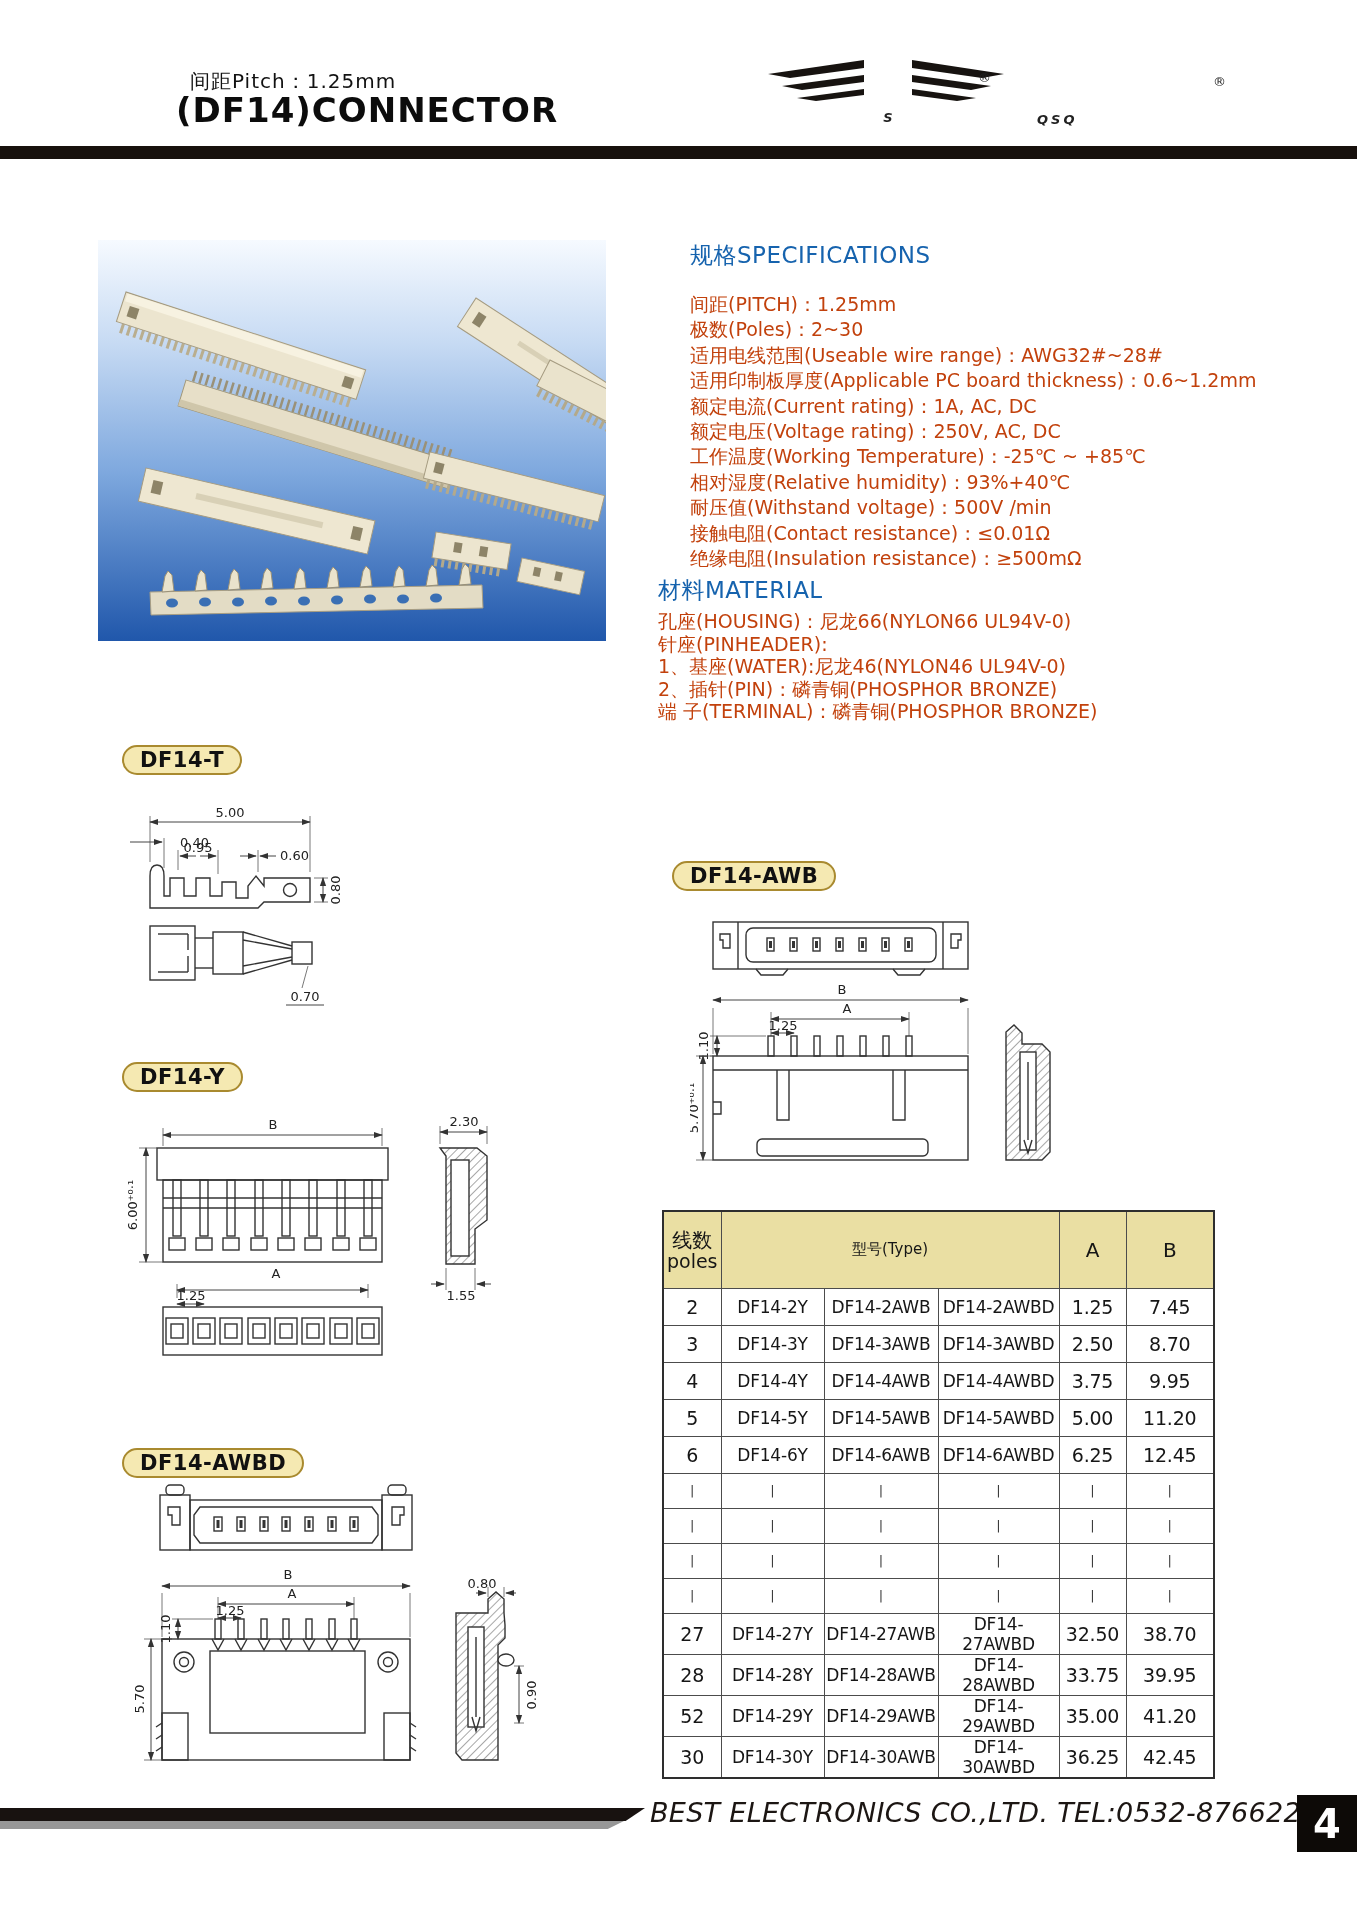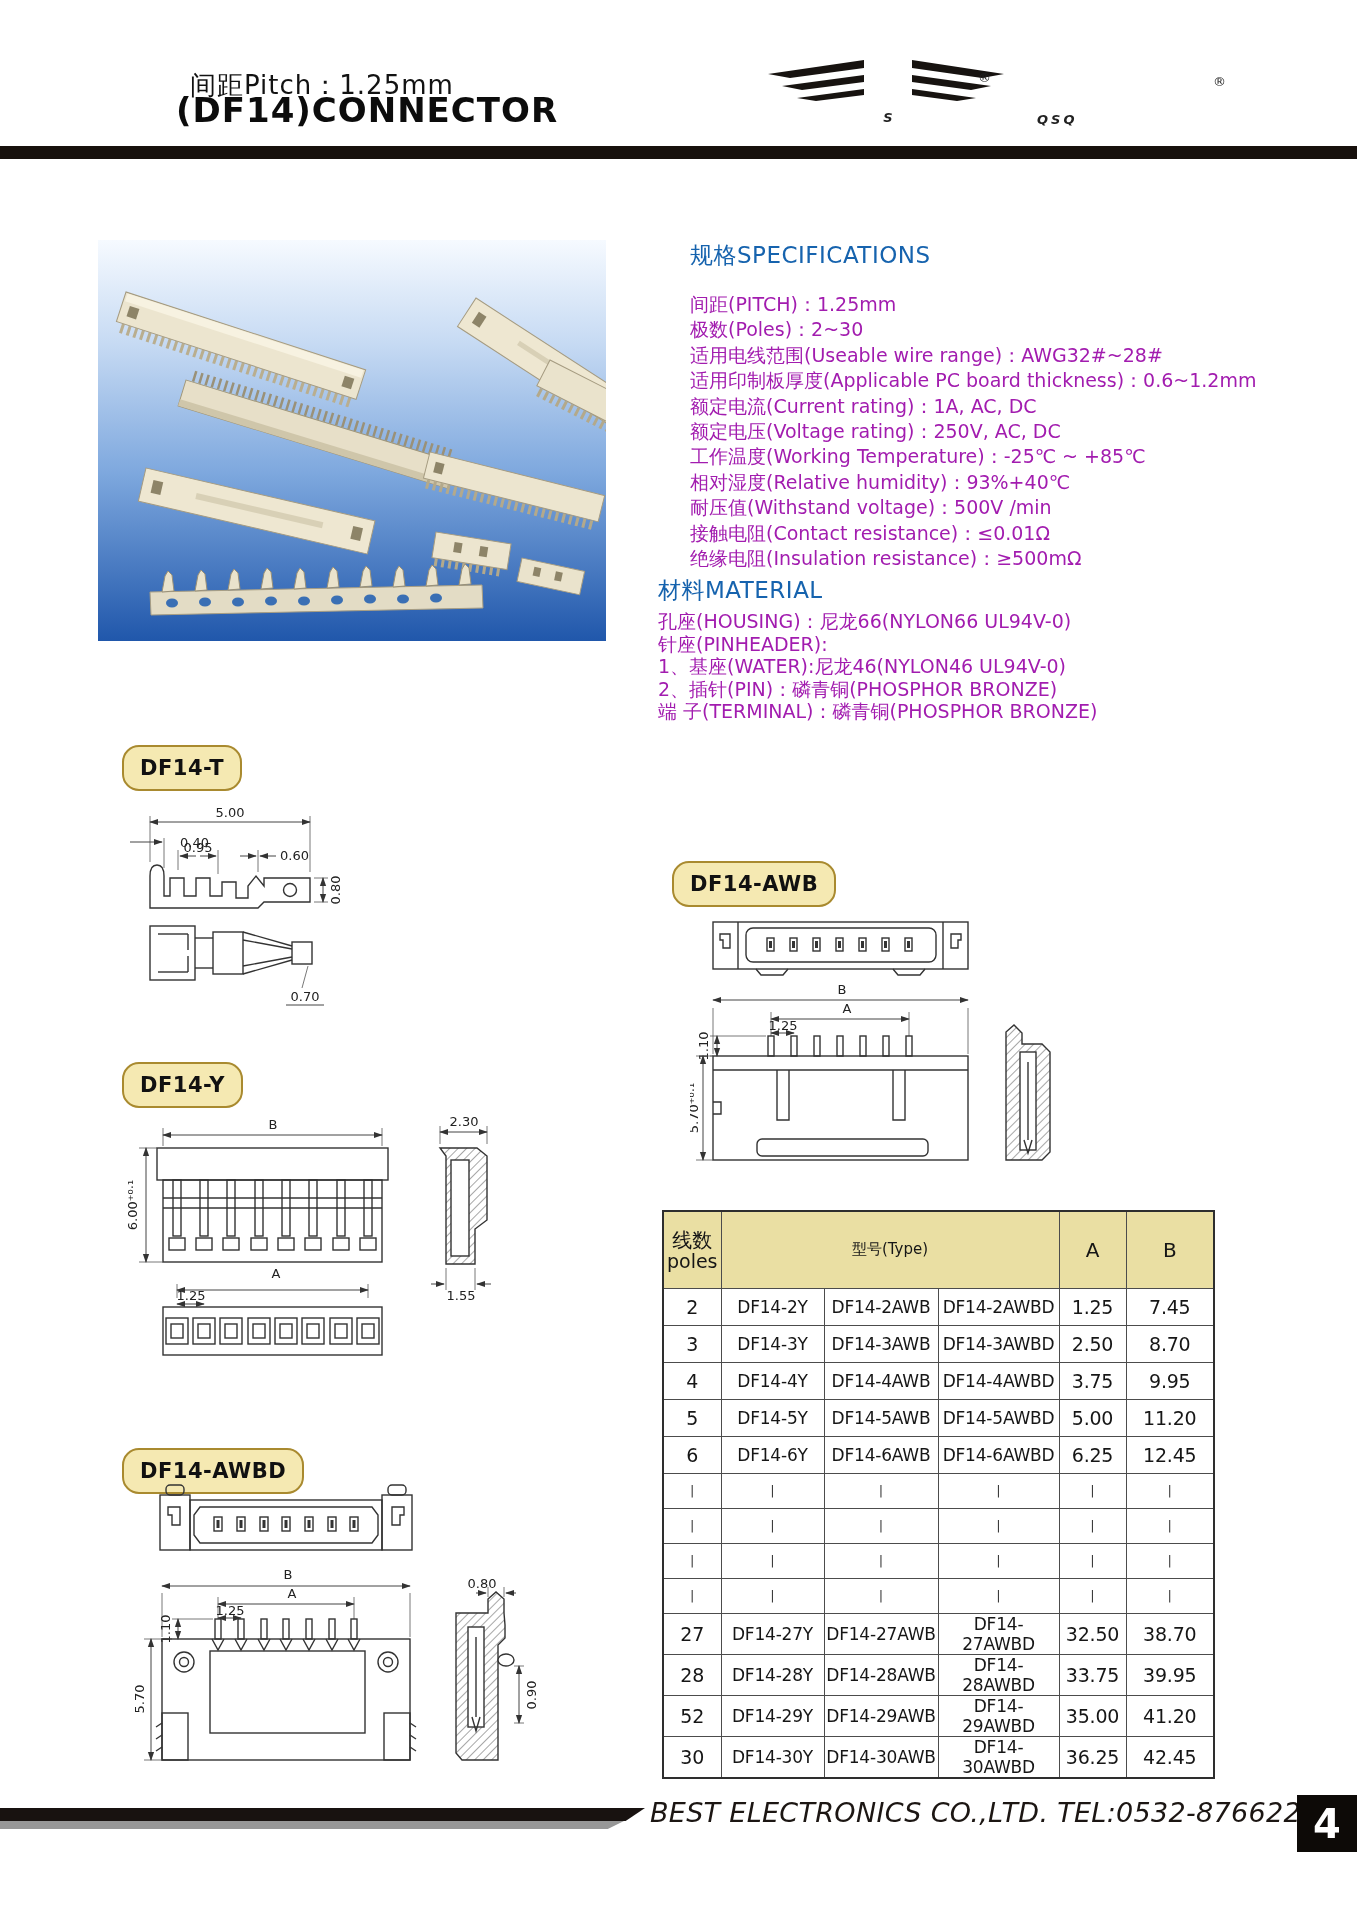--- a/index.html
+++ b/index.html
@@ -1,29 +1,29 @@
 <!DOCTYPE html>
 <html><head>
 <meta charset="utf-8">
 <style>
 *{margin:0;padding:0;box-sizing:border-box}
 html,body{background:#9a9a9a}
 .page{position:relative;width:1357px;height:1920px;background:#fff;font-family:"DejaVu Sans",sans-serif;margin:0 auto;overflow:hidden}
 .abs{position:absolute}
-.pitch{left:190px;top:68px;font-size:26px;color:#121212;letter-spacing:1px}
+.pitch{left:190px;top:68px;font-size:20px;color:#121212;letter-spacing:1px}
 .title{left:176px;top:90px;font-size:34px;font-weight:bold;color:#0c0c0c;letter-spacing:1px}
 .topbar{left:0;top:146px;width:1357px;height:13px;background:#17110d}
 .photo{left:98px;top:240px;width:508px;height:401px;background:linear-gradient(180deg,#f6faff 0%,#c6daf3 26%,#7ea8de 58%,#2057ab 100%)}
 .specs{left:690px;top:240px;width:566px}
 .sec-heading{color:#1663ae;font-size:23px;letter-spacing:.5px;margin-bottom:21px}
-.spec-line{font-size:19px;color:#a21caf;line-height:25.4px;white-space:nowrap}
+.spec-line{font-size:19px;color:#c2410c;line-height:25.4px;white-space:nowrap}
 .material{left:658px;top:575px;width:566px}
 .material .sec-heading{margin-bottom:4px}
 .material .spec-line{line-height:22.6px}
-.pill{position:absolute;background:#f5e9b2;border:2px solid #a98a2f;border-radius:17px;padding:9px 16px;font-size:21px;font-weight:bold;color:#111;letter-spacing:.5px}
+.pill{position:absolute;background:#f5e9b2;border:2px solid #a98a2f;border-radius:17px;padding:1px 16px;font-size:21px;font-weight:bold;color:#111;letter-spacing:.5px}
 svg text{font-family:"DejaVu Sans",sans-serif;fill:#222;font-size:13px}
 svg .out{fill:none;stroke:#333;stroke-width:1.4}
 svg .outf{fill:#fff;stroke:#333;stroke-width:1.4}
 svg .dim{stroke:#444;stroke-width:1;fill:none}
 svg .ext{stroke:#555;stroke-width:.8;fill:none}
 .dtable{position:absolute;left:662px;top:1210px;width:551px;border-collapse:collapse;table-layout:fixed;background:#fff;border:2px solid #2e2e2e}
 .dtable th,.dtable td{border:1px solid #4c4c4c;text-align:center;vertical-align:middle;color:#161616;font-weight:normal;overflow:hidden}
 .dtable thead th{background:#eadfa3;height:77px}
 .th-poles-zh{font-size:20px;line-height:22px}
 .th-poles-en{font-size:19px;line-height:20px}

